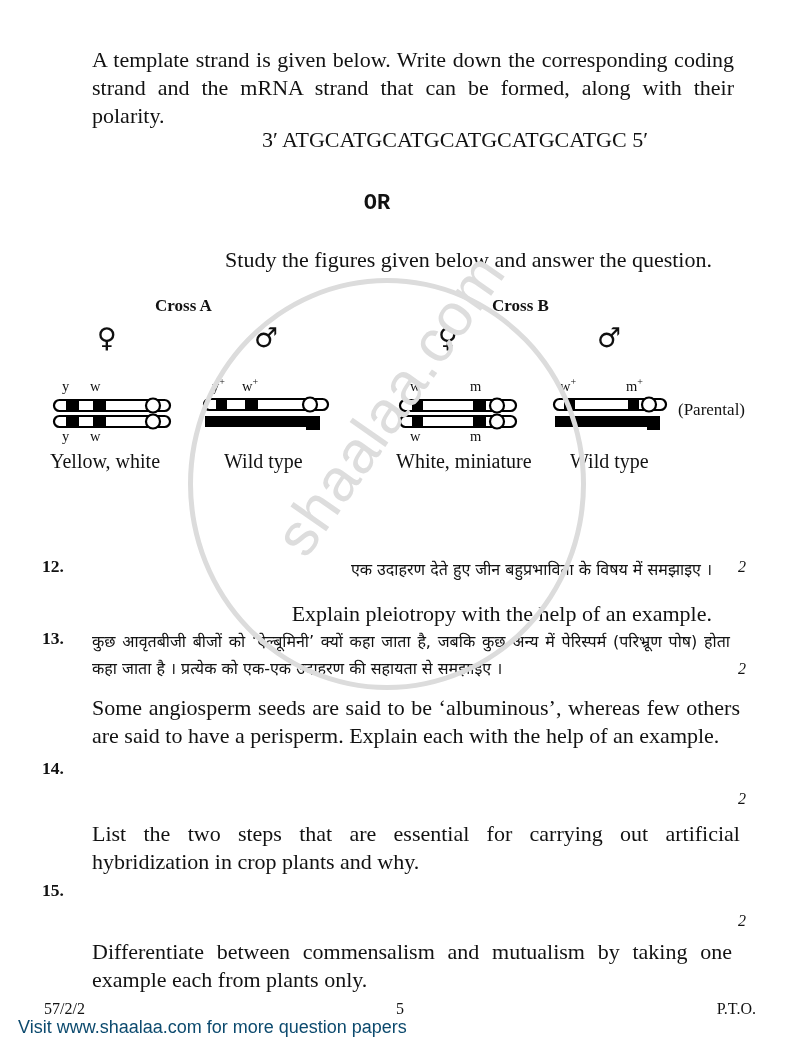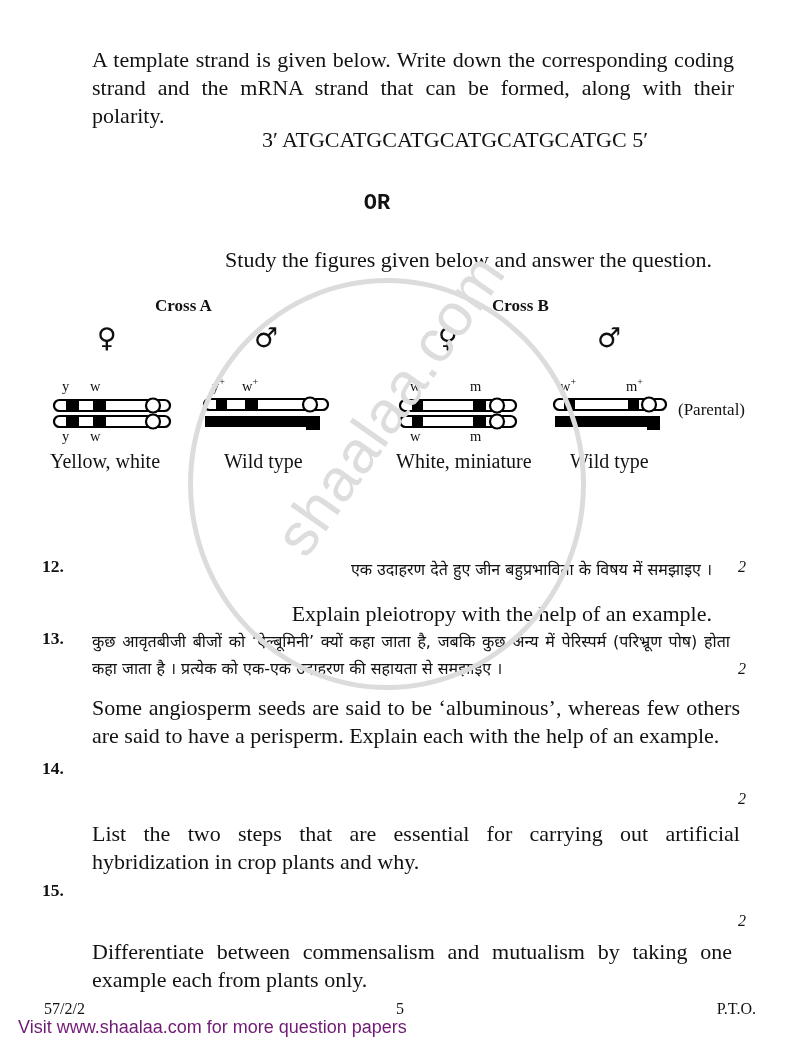--- a/index.html
+++ b/index.html
@@ -158,21 +158,21 @@
     font-size: 16px;
     font-family: "Liberation Serif", "DejaVu Serif", serif;
     margin-left: 19px;
   }
   #footer-promo {
     position: absolute;
     left: 18px;
     top: 1017px;
     font-family: "Liberation Sans", sans-serif;
     font-size: 18px;
-    color: #701a75;
+    color: #0c4a6e;
     z-index: 6;
     white-space: nowrap;
   }
 </style>
 </head>
 <body>
 
 <div id="watermark-layer">
   <div id="watermark-circle"></div>
   <div id="watermark-text">shaalaa.com</div>

